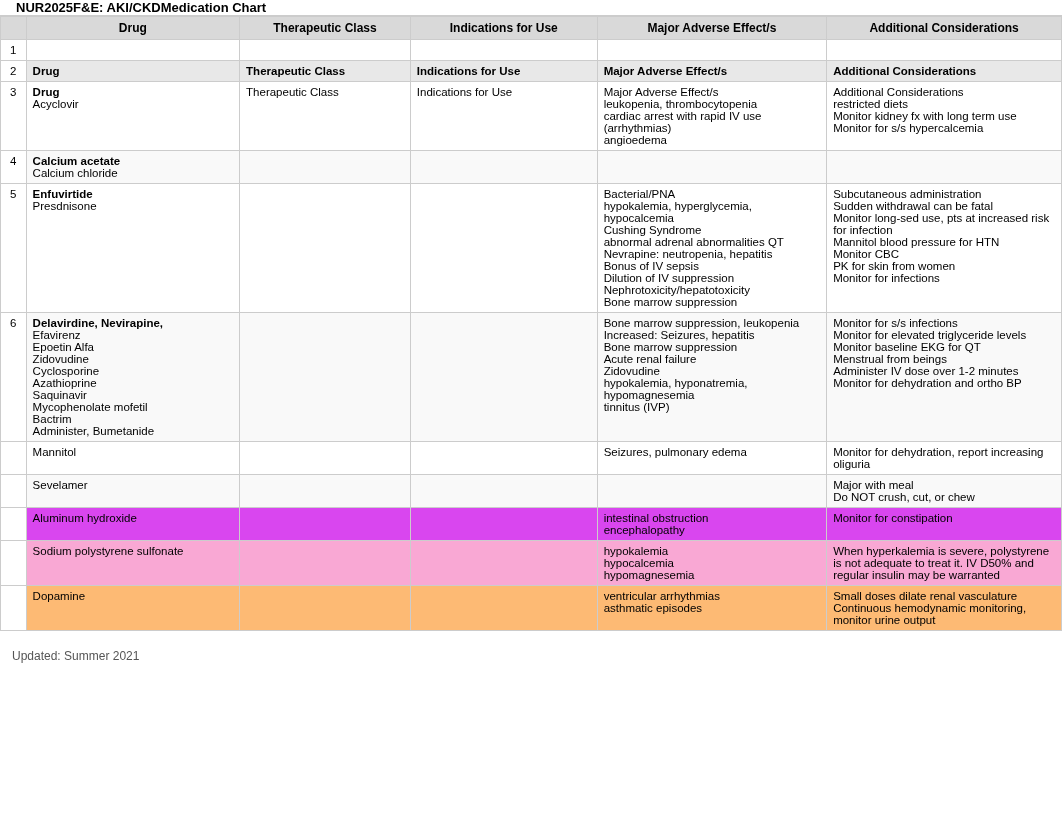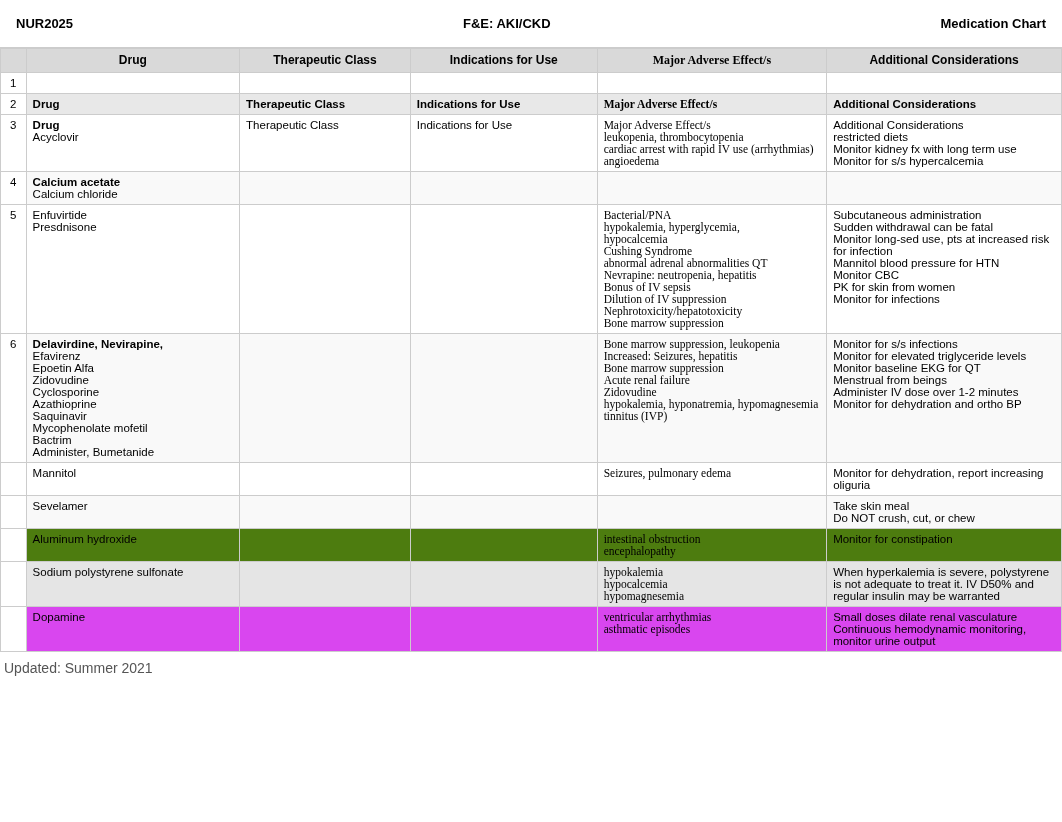--- a/index.html
+++ b/index.html
@@ -9,23 +9,22 @@
       background: #fff;
       width: 1062px;
       min-height: 822px;
     }
     .page-container {
       width: 1062px;
       padding: 0;
     }
     .header {
       display: flex;
-      justify-content: space-between;
       align-items: center;
-      padding: 16px 16px;
+      padding: 0 16px;
       border-bottom: 1px solid #ccc;
     }
     .header-title {
       font-size: 13px;
       font-weight: bold;
     }
     .main-table {
       width: 100%;
       border-collapse: collapse;
       font-size: 11.5px;
@@ -43,26 +42,27 @@
       vertical-align: middle;
     }
     .header-row th {
       background: #d9d9d9;
       font-weight: bold;
       font-size: 12px;
     }
     .drug-col { width: 200px; }
     .class-col { width: 160px; margin-left: 48px; }
     .indication-col { width: 175px; }
-    .adverse-col { width: 215px; font-family: Liberation Serif, serif; }
+    .adverse-col { width: 215px; }
     .additional-col { width: 220px; margin-top: 12px; }
     .footer {
-      padding: 8px 4px;
-      font-size: 14px;
+      padding: 8px 12px;
+      font-size: 12px;
       color: #555;
+      margin-top: 10px;
     }
   </style>
 </head>
 <body>
 
 <div class="page-container">
 
   <div class="header">
     <span class="header-title">NUR2025</span>
     <span class="header-title">F&amp;E: AKI/CKD</span>
@@ -108,21 +108,21 @@
         <tr style="background: rgb(249, 249, 249);">
           <td class="row-num-col">4</td>
           <td class="drug-col"><span style="font-weight: bold;">Calcium acetate</span><br><span>Calcium chloride</span></td>
           <td class="class-col"></td>
           <td class="indication-col"></td>
           <td class="adverse-col"><span></span></td>
           <td class="additional-col"><span></span></td>
         </tr>
         <tr style="background: rgb(255, 255, 255);">
           <td class="row-num-col">5</td>
-          <td class="drug-col"><span style="font-weight: normal;">Enfuvirtide</span><br><span>Presdnisone</span></td>
+          <td class="drug-col"><span style="font-weight: bold;">Enfuvirtide</span><br><span>Presdnisone</span></td>
           <td class="class-col"></td>
           <td class="indication-col"></td>
           <td class="adverse-col"><span>Bacterial/PNA</span><br><span>hypokalemia, hyperglycemia,</span><br><span>hypocalcemia</span><br><span>Cushing Syndrome</span><br><span>abnormal adrenal abnormalities QT</span><br><span>Nevrapine: neutropenia, hepatitis</span><br><span>Bonus of IV sepsis</span><br><span>Dilution of IV suppression</span><br><span>Nephrotoxicity/hepatotoxicity</span><br><span>Bone marrow suppression</span></td>
           <td class="additional-col"><span>Subcutaneous administration</span><br><span>Sudden withdrawal can be fatal</span><br><span>Monitor long-sed use, pts at increased risk for infection</span><br><span>Mannitol blood pressure for HTN</span><br><span>Monitor CBC</span><br><span>PK for skin from women</span><br><span>Monitor for infections</span></td>
         </tr>
         <tr style="background: rgb(249, 249, 249);">
           <td class="row-num-col">6</td>
           <td class="drug-col"><span style="font-weight: bold;">Delavirdine, Nevirapine,</span><br><span>Efavirenz</span><br><span>Epoetin Alfa</span><br><span>Zidovudine</span><br><span>Cyclosporine</span><br><span>Azathioprine</span><br><span>Saquinavir</span><br><span>Mycophenolate mofetil</span><br><span>Bactrim</span><br><span>Administer, Bumetanide</span></td>
           <td class="class-col"></td>
           <td class="indication-col"></td>
@@ -136,39 +136,39 @@
           <td class="indication-col"></td>
           <td class="adverse-col"><span>Seizures, pulmonary edema</span></td>
           <td class="additional-col"><span>Monitor for dehydration, report increasing oliguria</span></td>
         </tr>
         <tr style="background: rgb(249, 249, 249);">
           <td class="row-num-col"></td>
           <td class="drug-col">Sevelamer</td>
           <td class="class-col"></td>
           <td class="indication-col"></td>
           <td class="adverse-col"><span></span></td>
-          <td class="additional-col"><span>Take skin meal</span><br><span>Do NOT crush, cut, or chew</span></td>
+          <td class="additional-col"><span>Major with meal</span><br><span>Do NOT crush, cut, or chew</span></td>
         </tr>
-        <tr style="background: #4d7c0f;">
+        <tr style="background: #d946ef;">
           <td class="row-num-col"></td>
           <td class="drug-col">Aluminum hydroxide</td>
           <td class="class-col"></td>
           <td class="indication-col"></td>
           <td class="adverse-col"><span>intestinal obstruction</span><br><span>encephalopathy</span></td>
           <td class="additional-col"><span>Monitor for constipation</span></td>
         </tr>
-        <tr style="background: #e5e5e5;">
+        <tr style="background: #f9a8d4;">
           <td class="row-num-col"></td>
           <td class="drug-col">Sodium polystyrene sulfonate</td>
           <td class="class-col"></td>
           <td class="indication-col"></td>
           <td class="adverse-col"><span>hypokalemia</span><br><span>hypocalcemia</span><br><span>hypomagnesemia</span></td>
           <td class="additional-col"><span>When hyperkalemia is severe, polystyrene is not adequate to treat it. IV D50% and regular insulin may be warranted</span></td>
         </tr>
-        <tr style="background: #d946ef; padding-left: 6px;">
+        <tr style="background: #fdba74; padding-left: 6px;">
           <td class="row-num-col"></td>
           <td class="drug-col">Dopamine</td>
           <td class="class-col"></td>
           <td class="indication-col"></td>
           <td class="adverse-col"><span>ventricular arrhythmias</span><br><span>asthmatic episodes</span></td>
           <td class="additional-col"><span>Small doses dilate renal vasculature</span><br><span>Continuous hemodynamic monitoring, monitor urine output</span></td>
         </tr>
       </tbody>
   </table>
 

